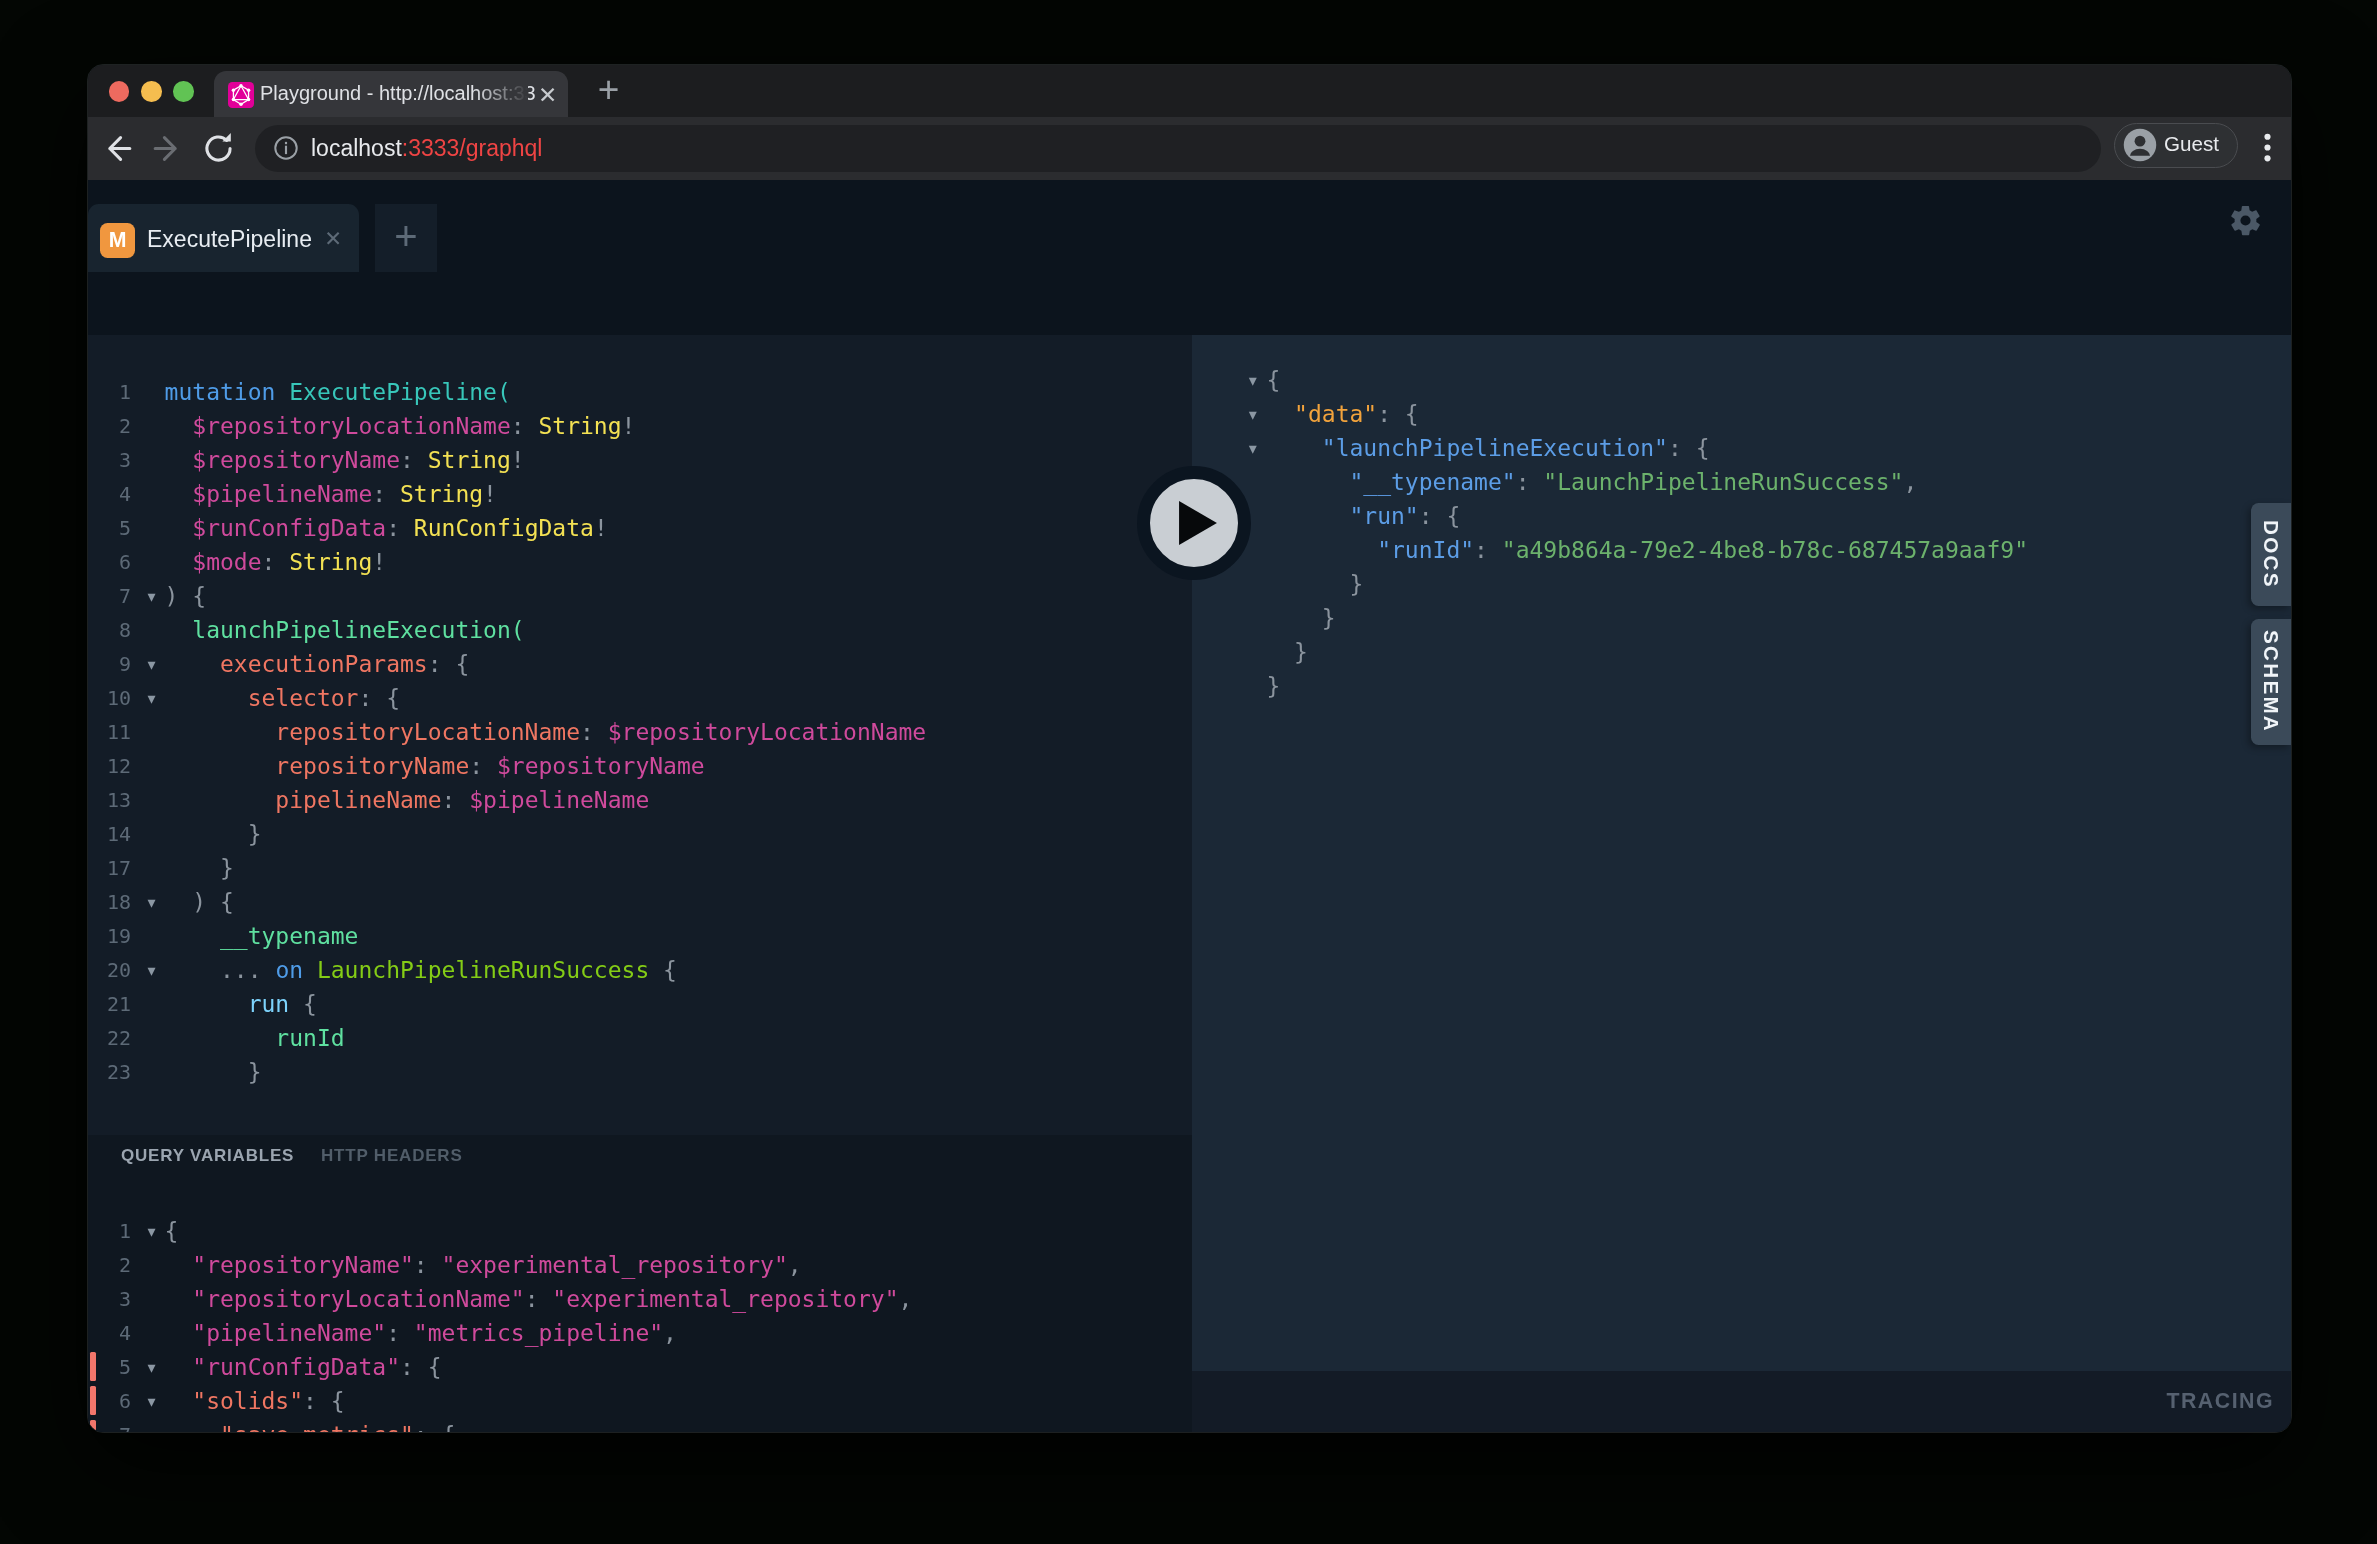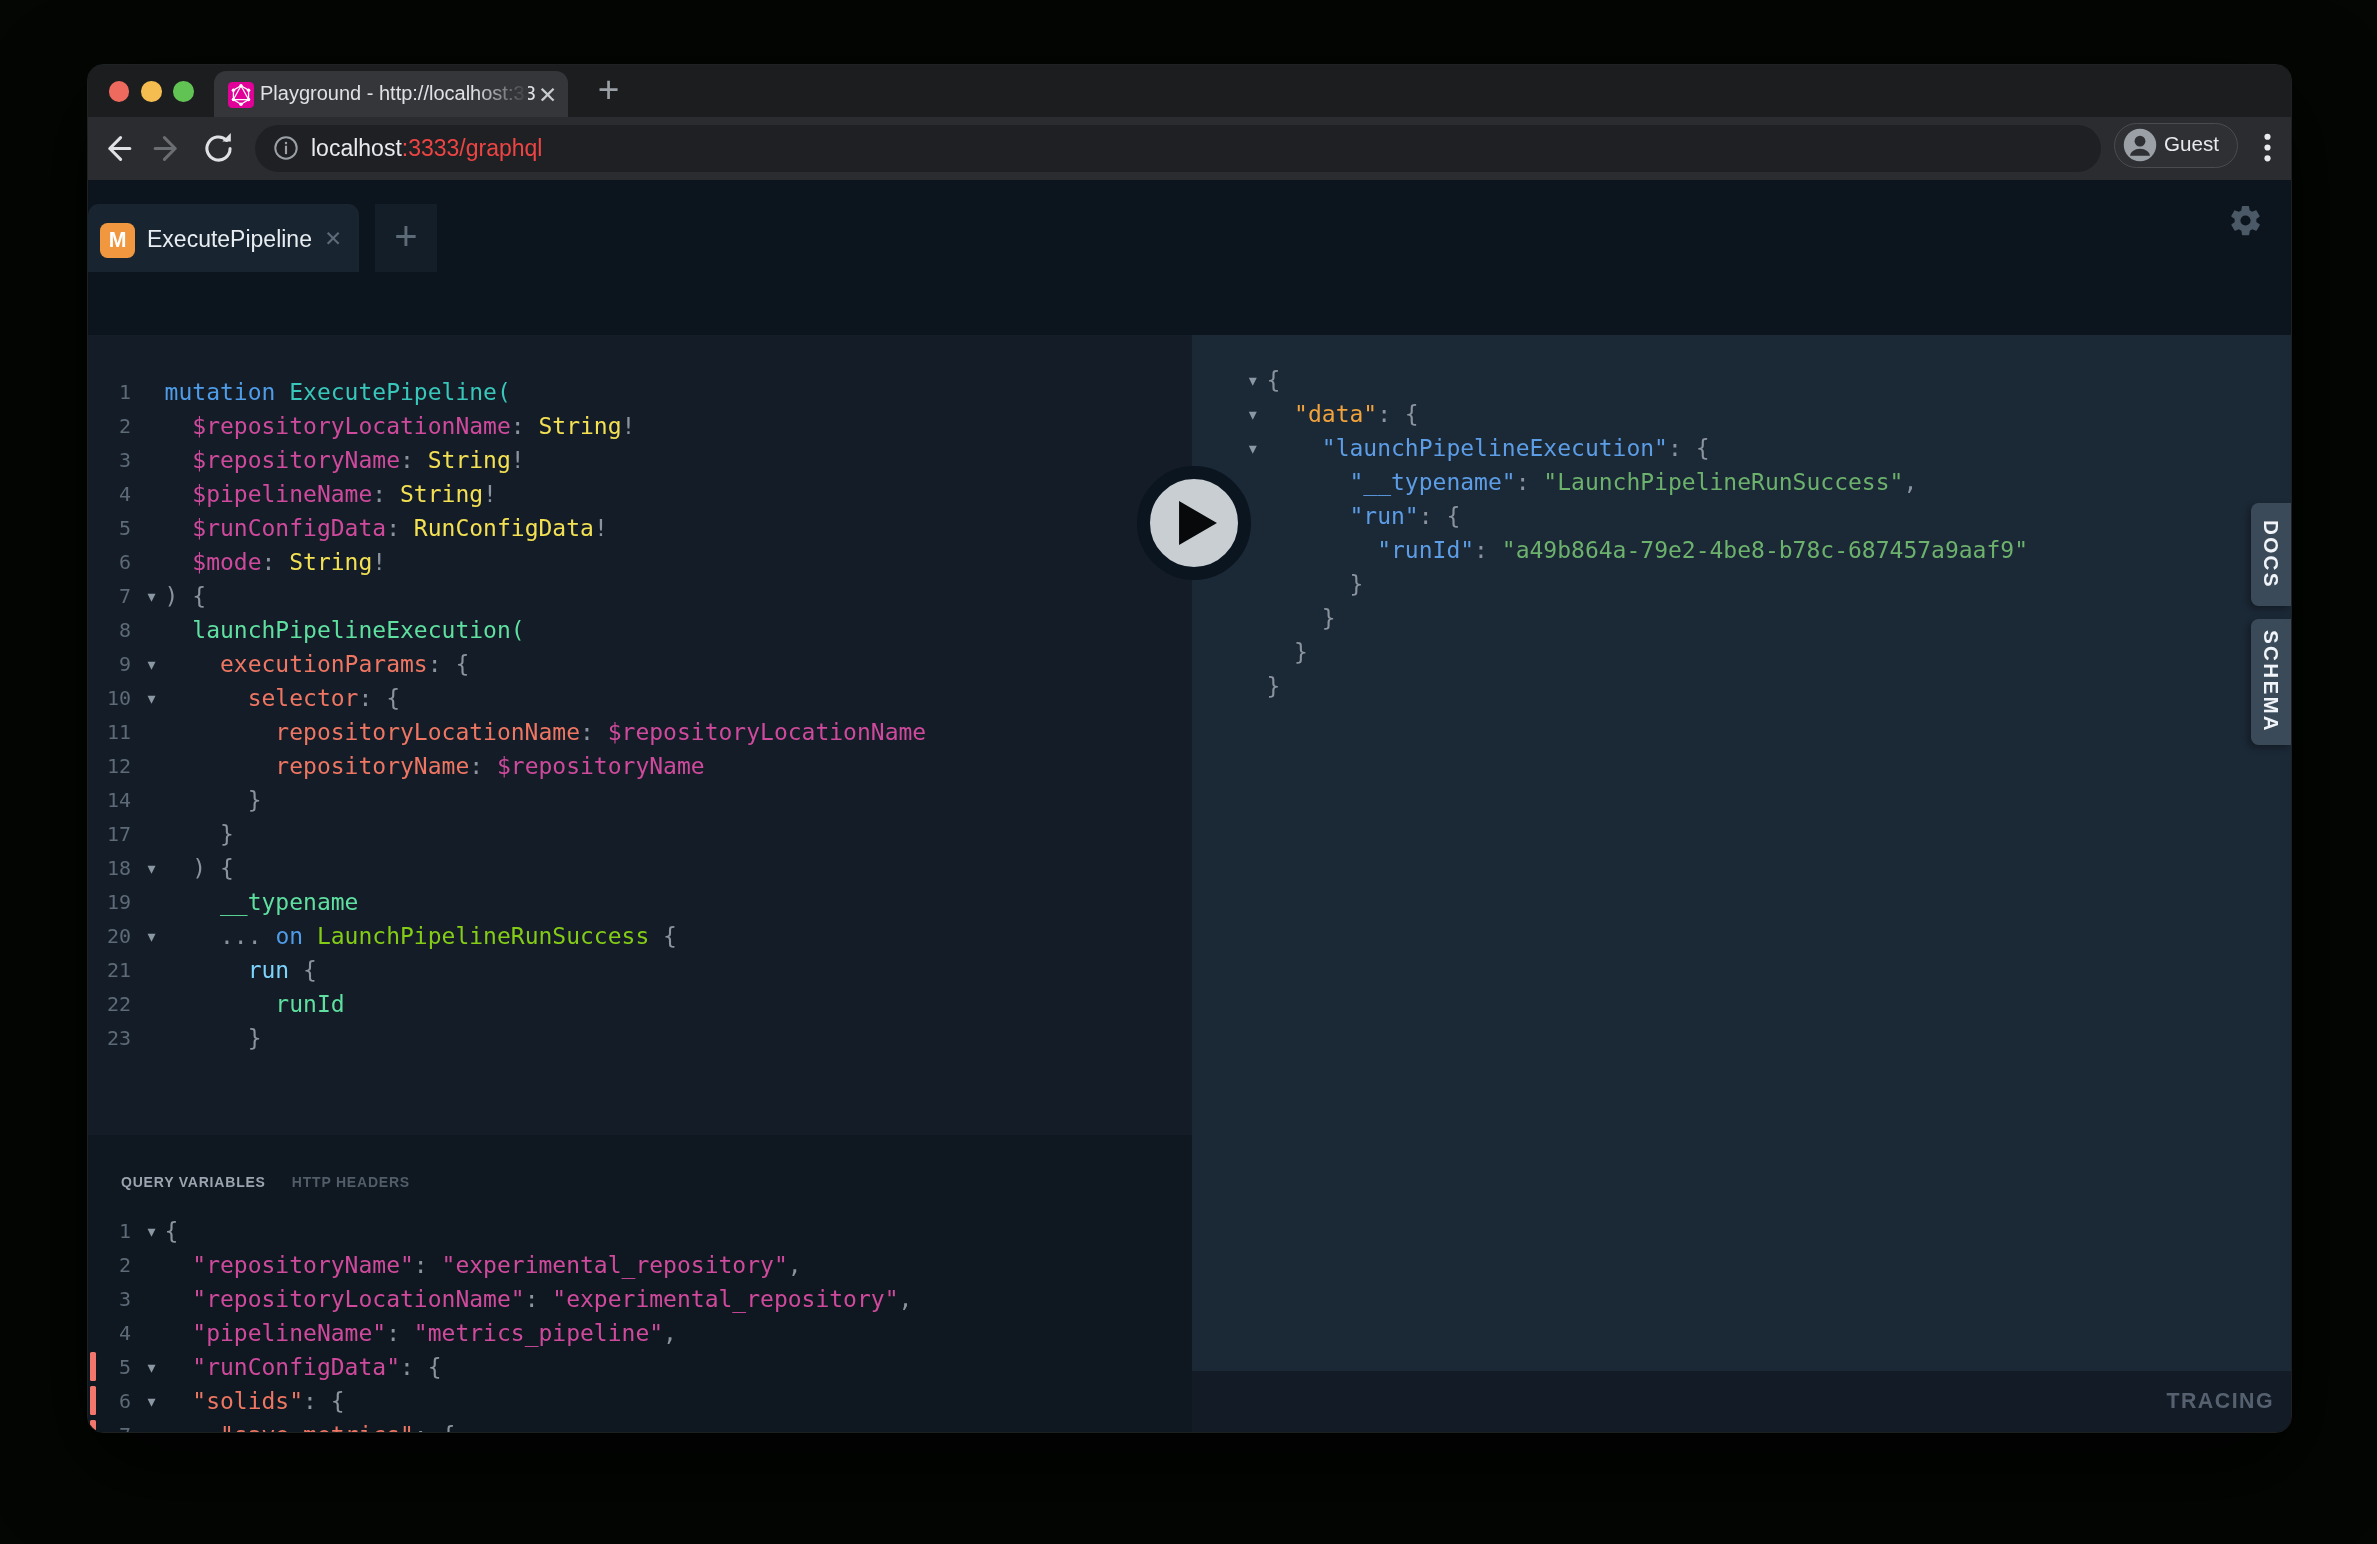--- a/index.html
+++ b/index.html
@@ -51,21 +51,21 @@
   .mark{position:absolute;left:1.5px;top:2.3px;width:6.9px;height:29px;background:#f2766b;border-radius:1.5px;}
   #response .fold{width:27.4px;}
   #response .cl{padding-left:47px;}
   
   .sidetab{position:absolute;left:2163px;width:40px;background:#3b4a59;border-radius:7.6px 0 0 7.6px;
     color:#f0f4f8;font-weight:bold;font-size:20.6px;letter-spacing:2.3px;
     writing-mode:vertical-rl;text-align:center;box-shadow:-3px 3px 7.6px rgba(0,0,0,.3);}
   #playbtn{position:absolute;left:1049px;top:286px;width:114px;height:114px;border-radius:50%;
     background:#c9ced3;border:13px solid #0b1520;box-sizing:border-box;}
   #playbtn svg{position:absolute;left:26px;top:19px;}
-  #varsheader{position:absolute;left:33px;top:39px;font-weight:bold;font-size:14px;letter-spacing:0.8px;}
+  #varsheader{position:absolute;left:33px;top:11px;font-weight:bold;font-size:17px;letter-spacing:0.8px;}
   #tracing{position:absolute;right:17px;top:18.3px;color:#566170;font-weight:bold;font-size:21.3px;letter-spacing:1.5px;}
   #gear{position:absolute;left:2140px;top:23px;width:35px;height:35px;}
 </style>
 </head>
 <body>
 
 <div id="window">
 
   <div id="tabstrip">
     <div class="tl" style="left:20.6px;background:#ee6a5f"></div>
@@ -202,20 +202,25 @@
             <span class="ln">11</span>
             <span class="fold"></span>
             <span class="code"><span style="color: rgb(239, 118, 98);">        repositoryLocationName</span><span style="color: rgb(139, 148, 158);">: </span><span style="color: rgb(207, 74, 156);">$repositoryLocationName</span></span>
           </div>
           <div class="cl">
             <span class="ln">12</span>
             <span class="fold"></span>
             <span class="code"><span style="color: rgb(239, 118, 98);">        repositoryName</span><span style="color: rgb(139, 148, 158);">: </span><span style="color: rgb(207, 74, 156);">$repositoryName</span></span>
           </div>
           <div class="cl">
+            <span class="ln">13</span>
+            <span class="fold"></span>
+            <span class="code"><span style="color: rgb(239, 118, 98);">        pipelineName</span><span style="color: rgb(139, 148, 158);">: </span><span style="color: rgb(207, 74, 156);">$pipelineName</span></span>
+          </div>
+          <div class="cl">
             <span class="ln">14</span>
             <span class="fold"></span>
             <span class="code"><span style="color: rgb(139, 148, 158);">      }</span></span>
           </div>
           <div class="cl">
             <span class="ln">17</span>
             <span class="fold"></span>
             <span class="code"><span style="color: rgb(139, 148, 158);">    }</span></span>
           </div>
           <div class="cl">

